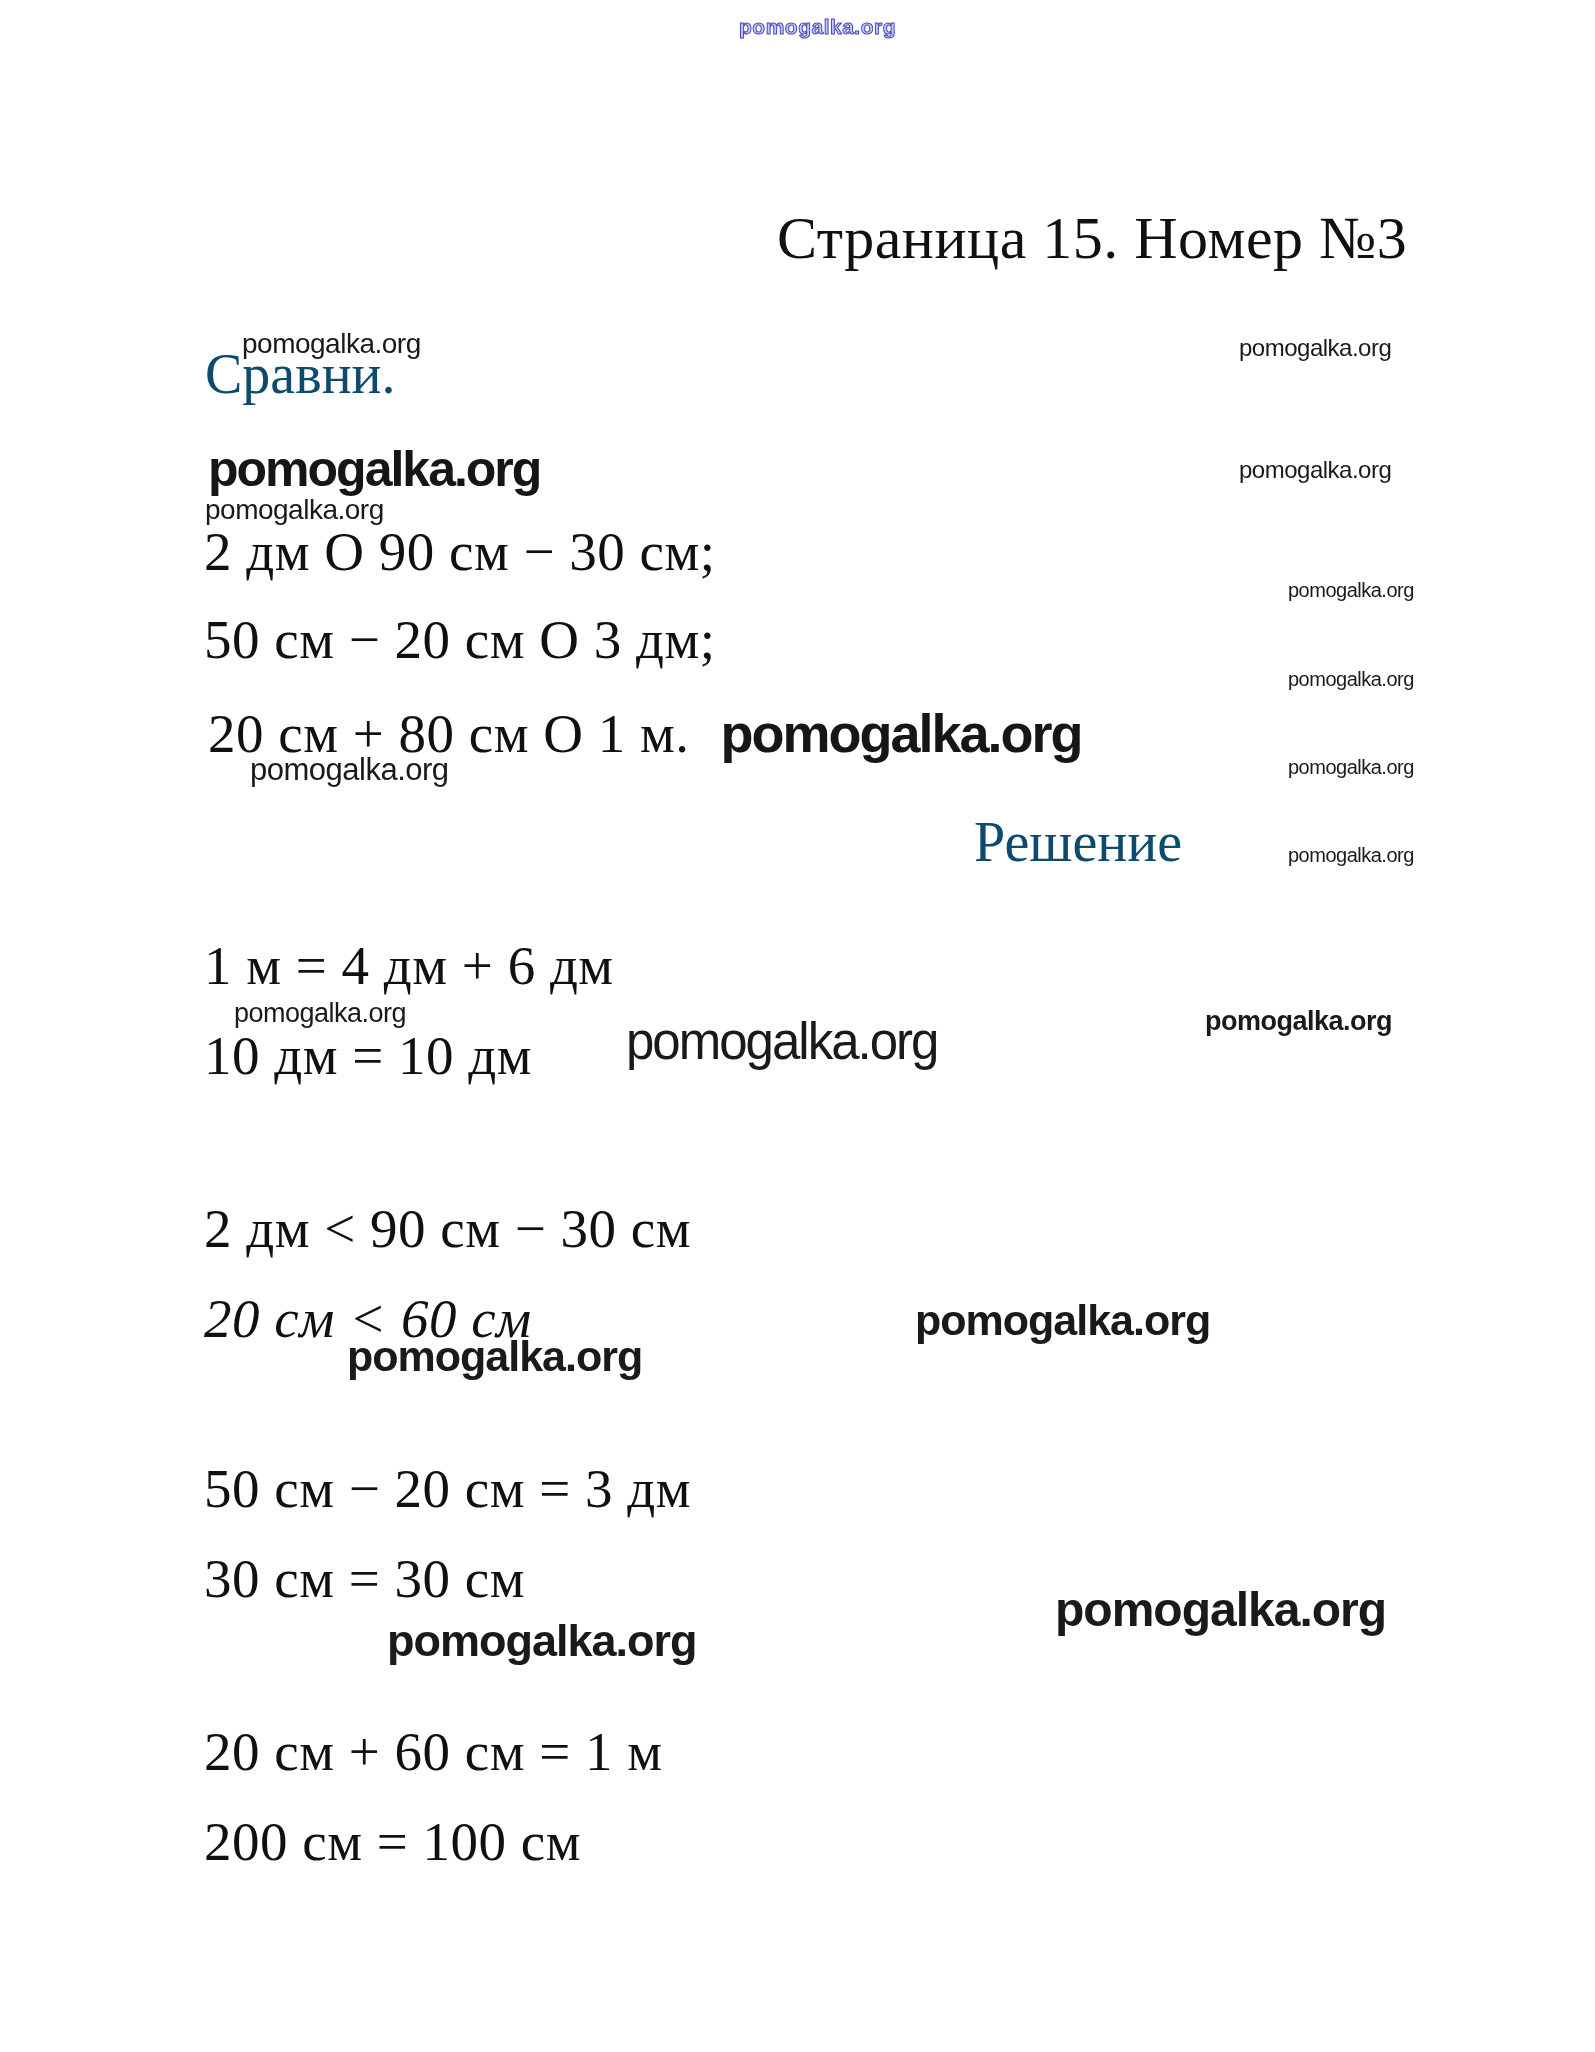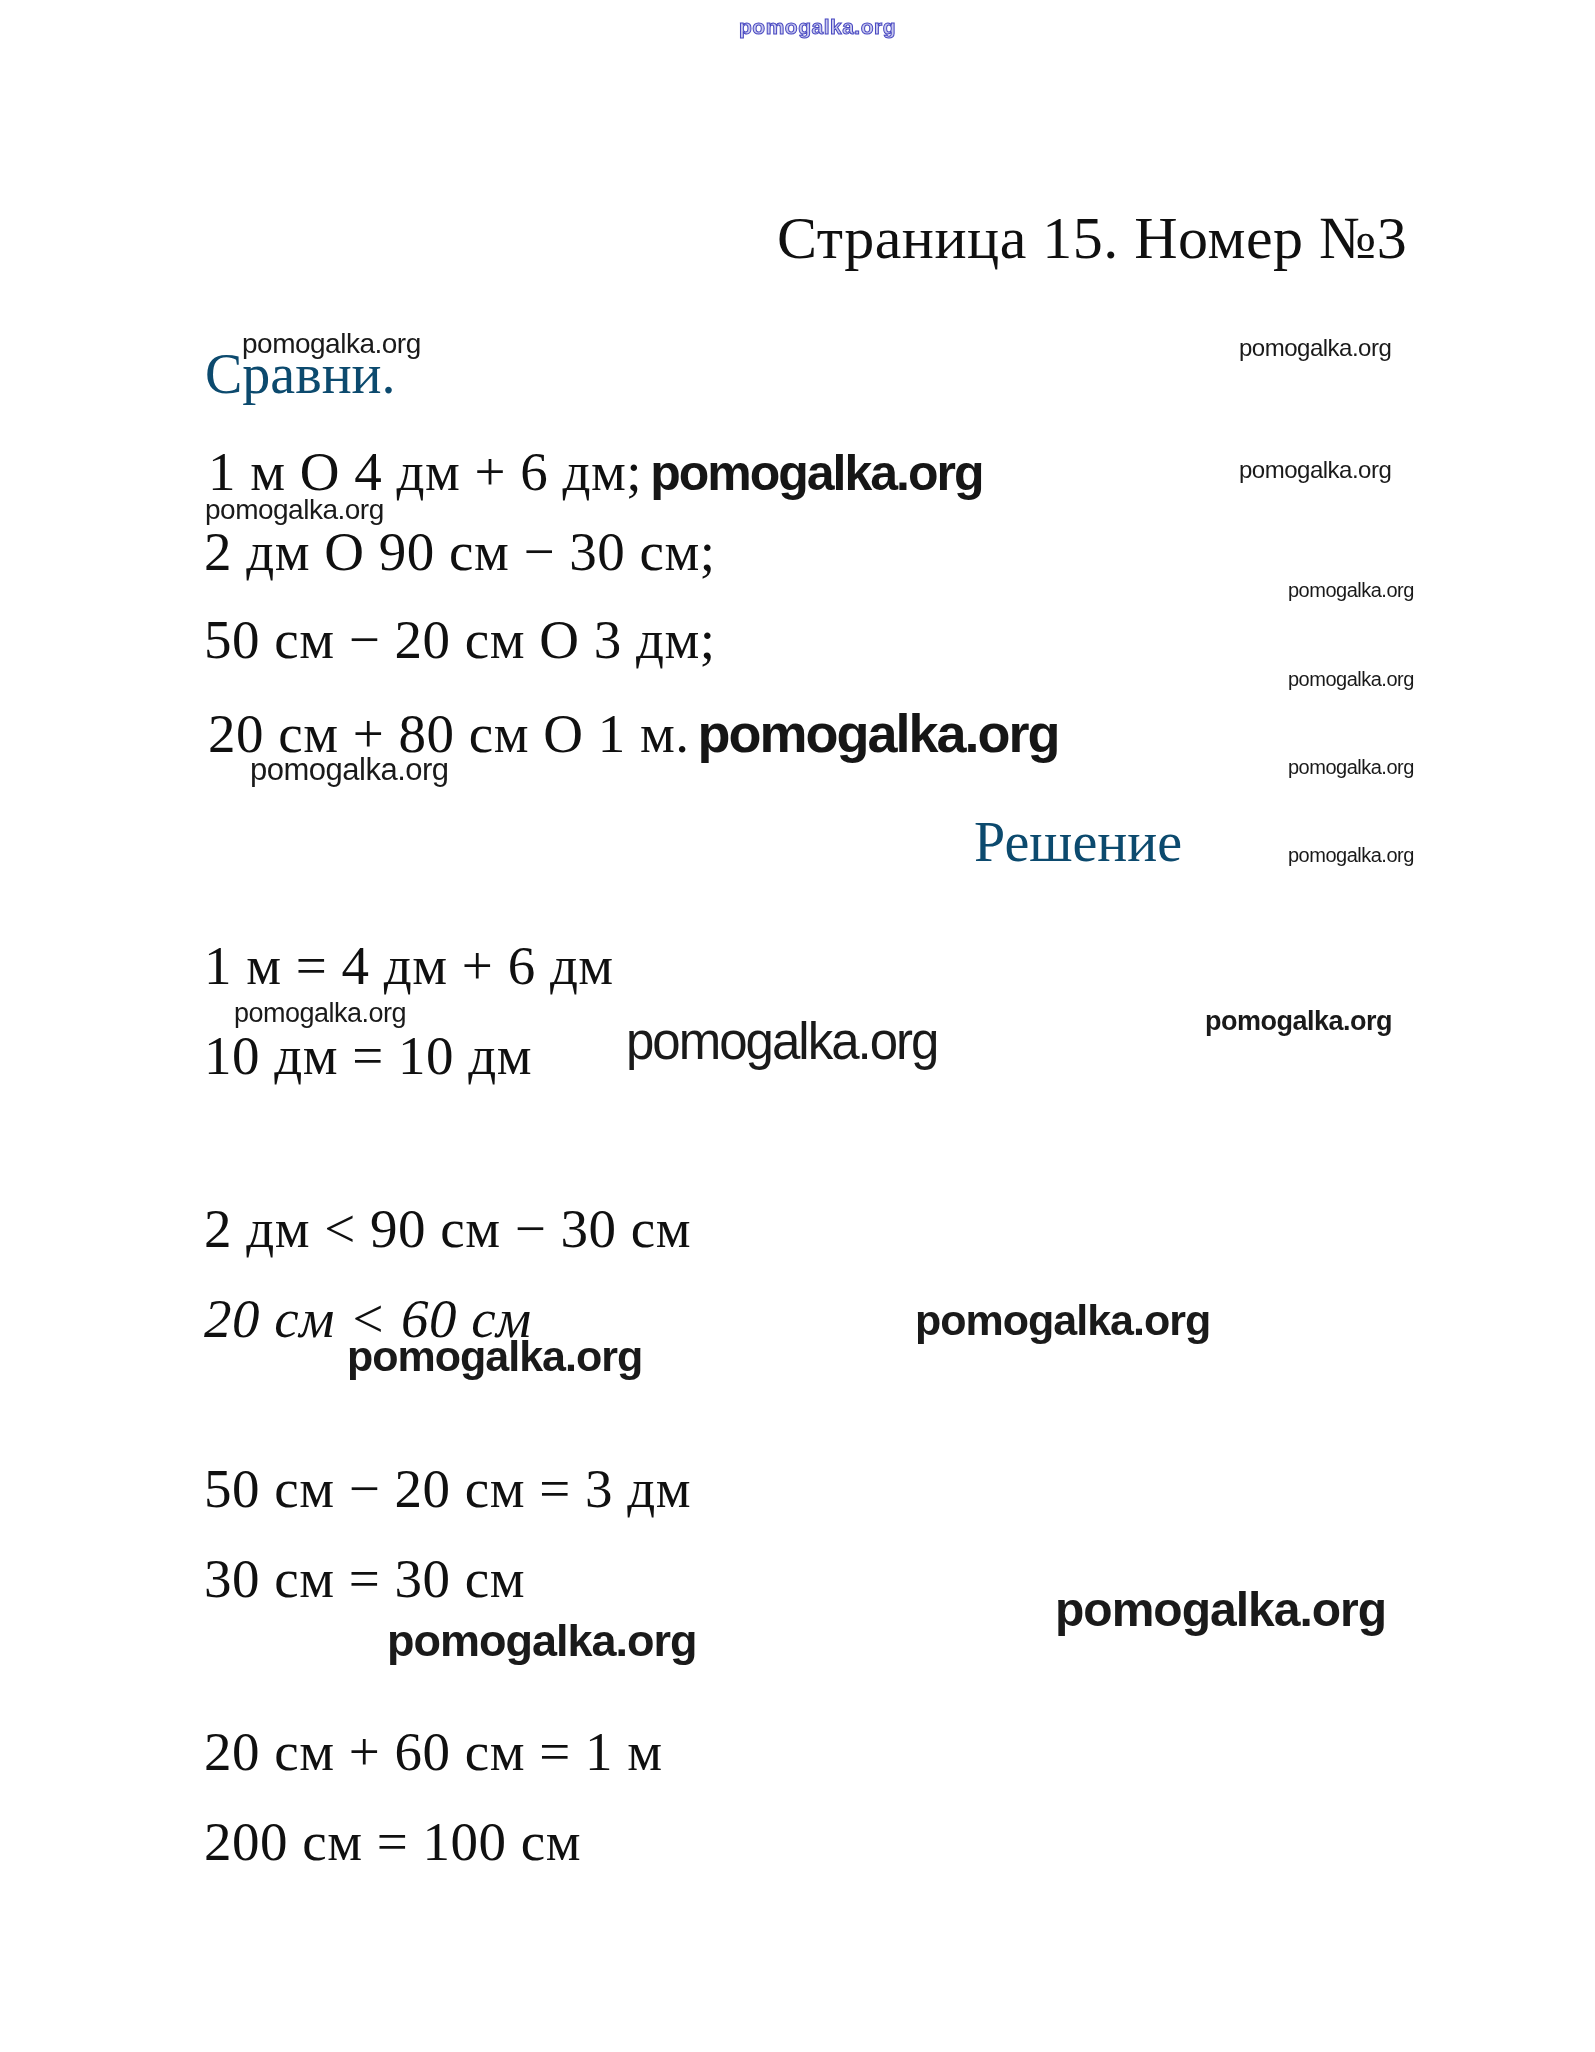--- a/index.html
+++ b/index.html
@@ -58,31 +58,30 @@
 
 <div class="abs wm wm-top" style="left: 727px; top: 3px;">pomogalka.org</div>
 
 <div class="abs title" style="left: 765px; top: 192px;">Страница 15. Номер №3</div>
 
 <div class="abs wm wm-md" style="left: 230px; top: 316px;">pomogalka.org</div>
 
 <div class="abs heading" style="left: 193px; top: 330px;">Сравни.</div>
 
 <div class="abs formula-row" style="left: 192px; top: 424px;">
-  <span class="formula">1 м О 4 дм + 6 дм;</span>
   <span class="wm wm-inline-1">pomogalka.org</span>
 </div>
 
 <div class="abs wm wm-md" style="left: 193px; top: 482px;">pomogalka.org</div>
 
 <div class="abs formula" style="left: 192px; top: 508px;">2 дм О 90 см − 30 см;</div>
 
 <div class="abs formula" style="left: 192px; top: 596px;">50 см − 20 см О 3 дм;</div>
 
-<div class="abs formula-row" style="left: 192px; top: 686px;">
+<div class="abs formula-row" style="left: 192px; top: 686px; gap: 23px;">
   <span class="formula">20 см + 80 см О 1 м.</span>
   <span class="wm wm-inline-2">pomogalka.org</span>
 </div>
 
 <div class="abs wm wm-md" style="left: 238px; top: 740px; font-size: 31px;">pomogalka.org</div>
 
 <div class="abs wm wm-sm" style="left: 1227px; top: 322px;">pomogalka.org</div>
 <div class="abs wm wm-sm" style="left: 1227px; top: 444px;">pomogalka.org</div>
 <div class="abs wm wm-xs" style="left: 1276px; top: 567px;">pomogalka.org</div>
 <div class="abs wm wm-xs" style="left: 1276px; top: 656px;">pomogalka.org</div>

